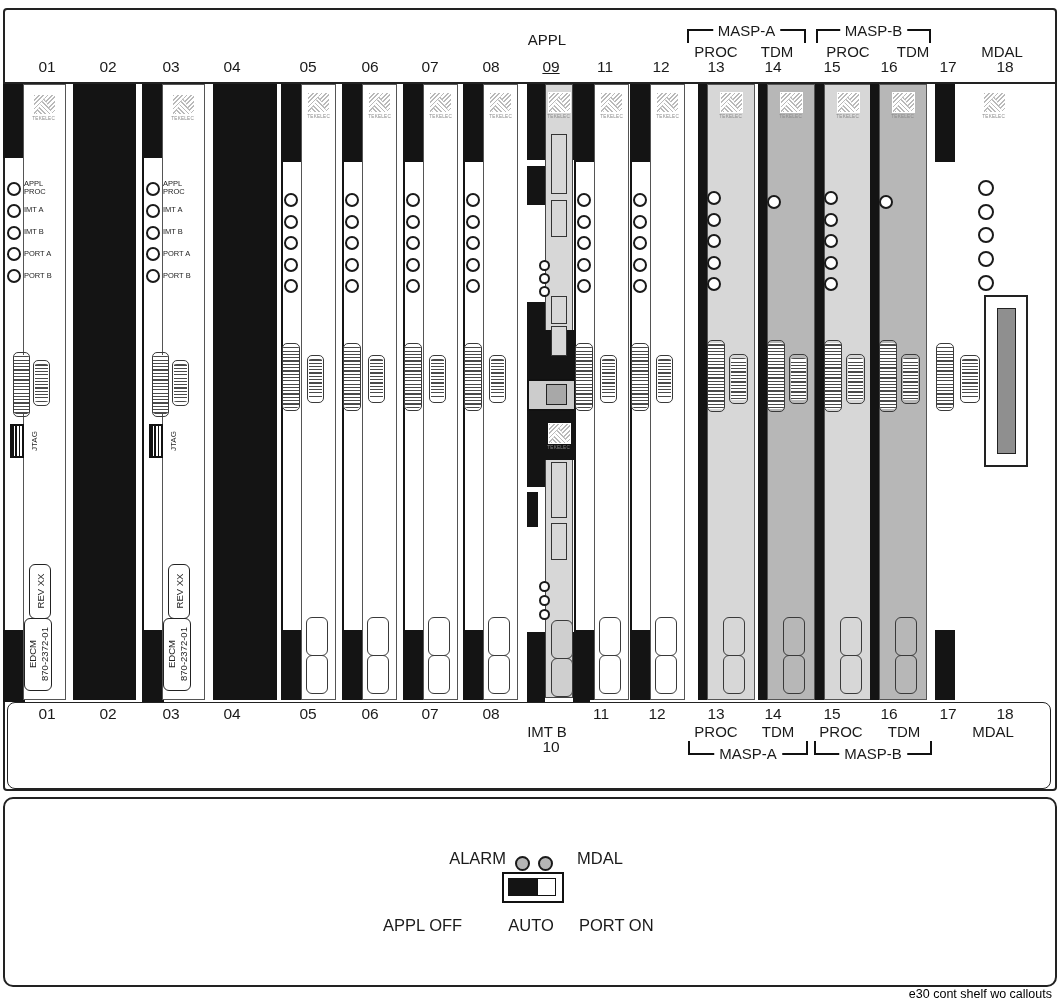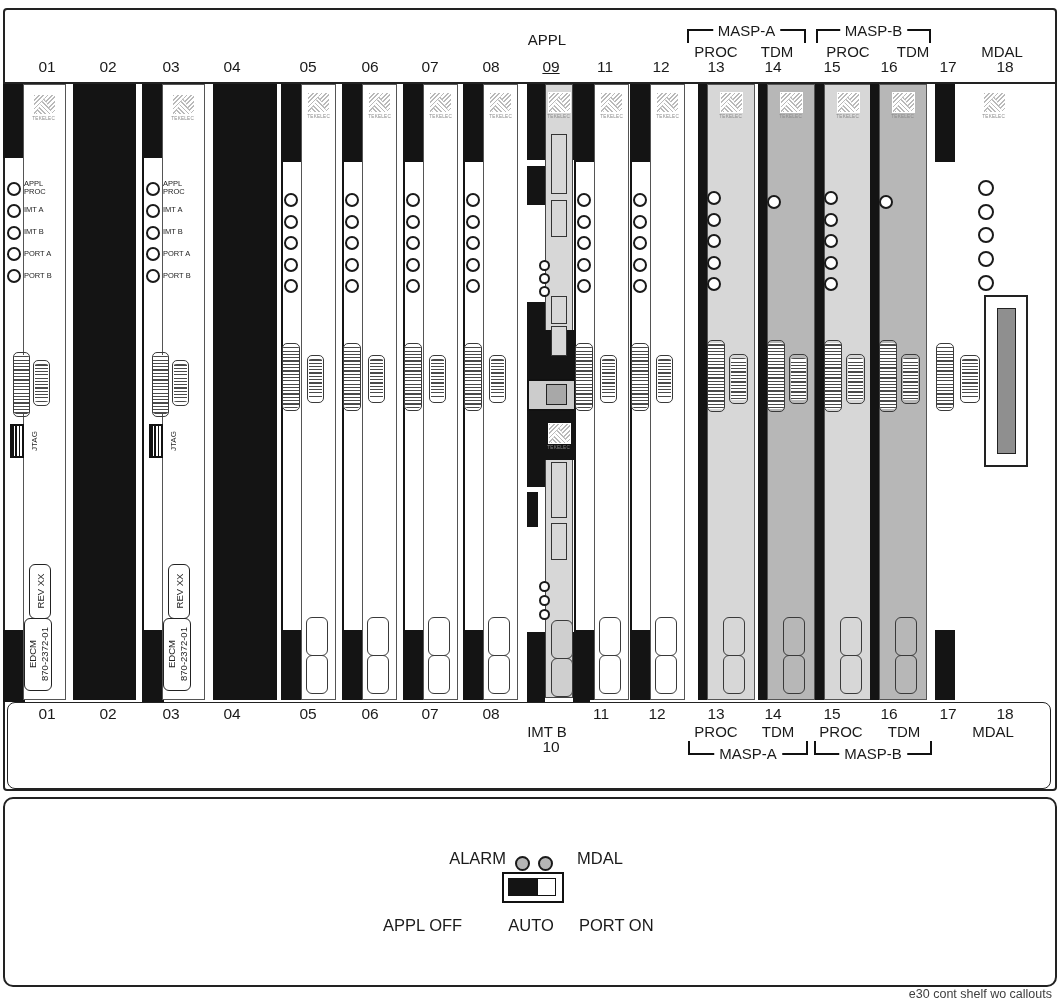--- a/index.html
+++ b/index.html
@@ -30,21 +30,21 @@
   .logo-text{font-size:8px;transform:scale(0.58);transform-origin:center top;color:#8a8a8a;
              letter-spacing:0.4px;margin-top:1px;}
   .bracket{position:absolute;box-sizing:border-box;}
   .bracket.top{border-top:2.5px solid #111;border-left:2.5px solid #111;border-right:2.5px solid #111;}
   .bracket.bottom{border-bottom:2.5px solid #111;border-left:2.5px solid #111;border-right:2.5px solid #111;}
   .bracket .bracket-label{position:absolute;left:50%;transform:translateX(-50%);background:#fff;
              padding:0 5px;font-size:15px;white-space:nowrap;}
   .bracket.top .bracket-label{top:-9px;}
   .bracket.bottom .bracket-label{bottom:-9px;}
   .fanlabel{position:absolute;font-size:16.5px;white-space:nowrap;}
-  .caption{position:absolute;font-size:12.5px;color:#404040;text-align:right;}
+  .caption{position:absolute;font-size:12.5px;color:#000000;text-align:right;}
 </style>
 </head>
 <body>
 
 <div id="stage">
 
   <div class="panel" style="left:3px;top:8px;width:1054px;height:783px;border-radius:4px;"></div>
   <div class="abs" style="left:3px;top:82px;width:1054px;height:0;border-top:2px solid #222;"></div>
 
   <div class="callout" style="left:507px;top:31px;width:80px;">APPL</div>

